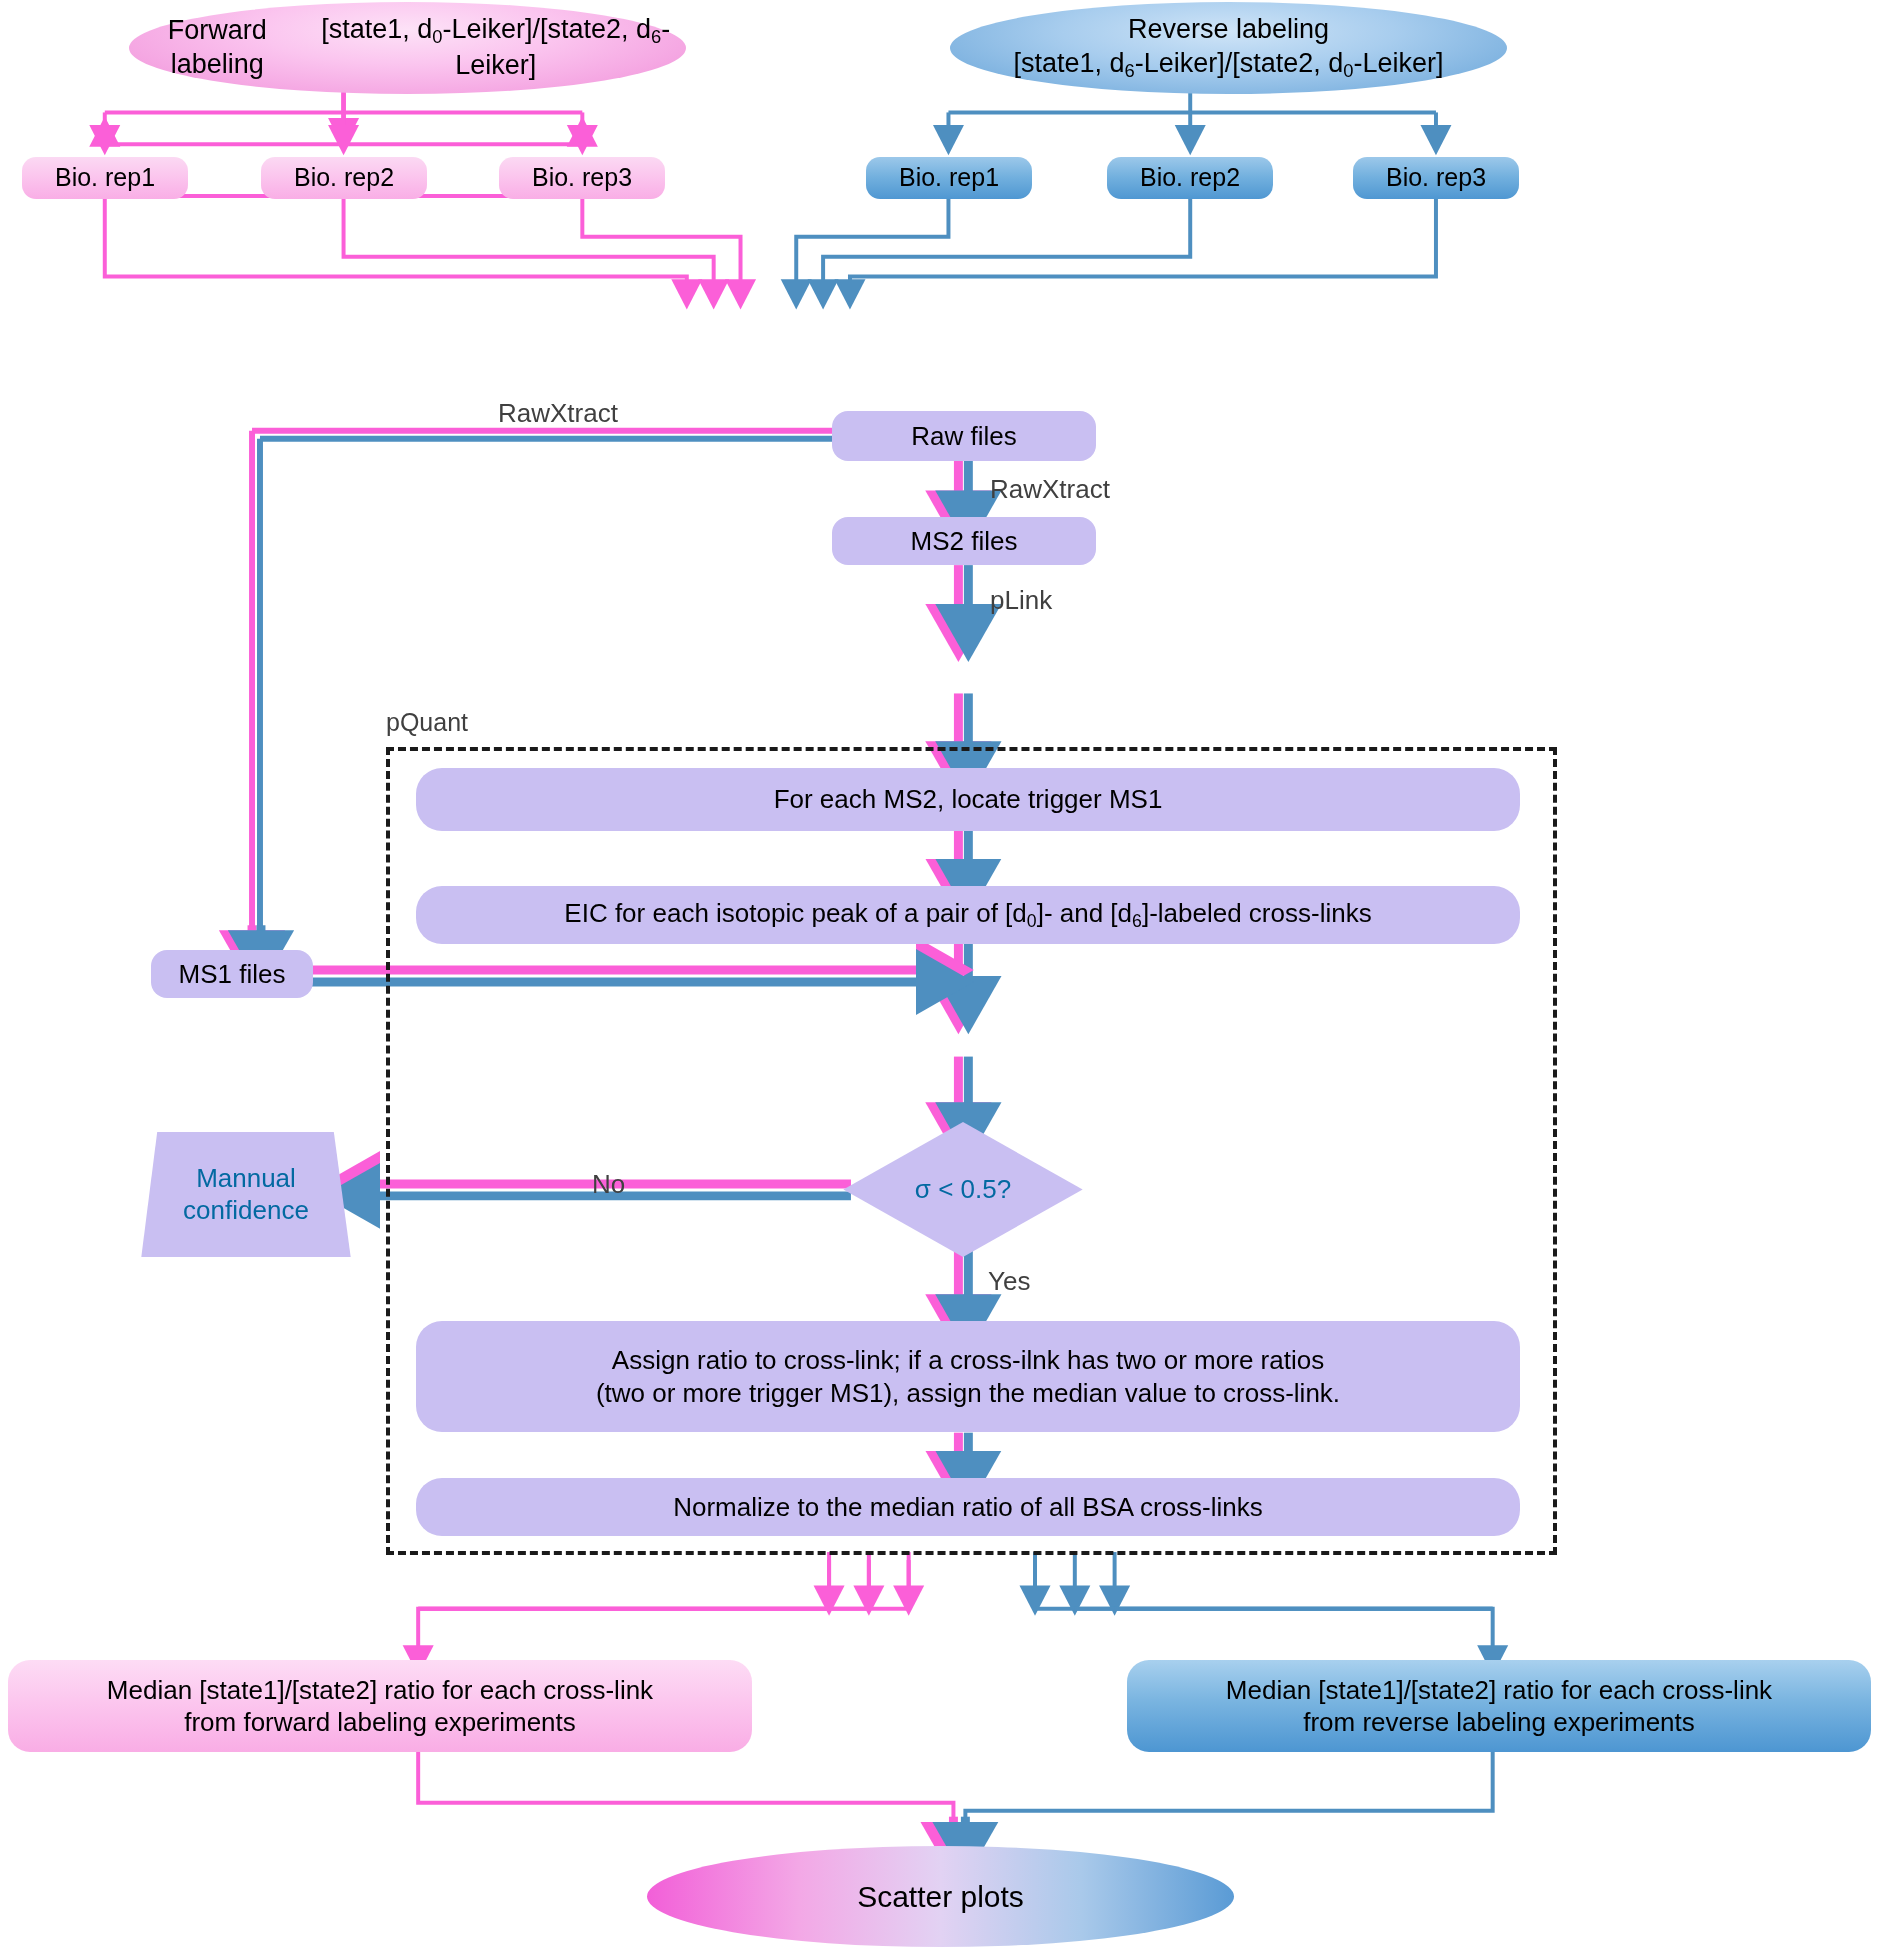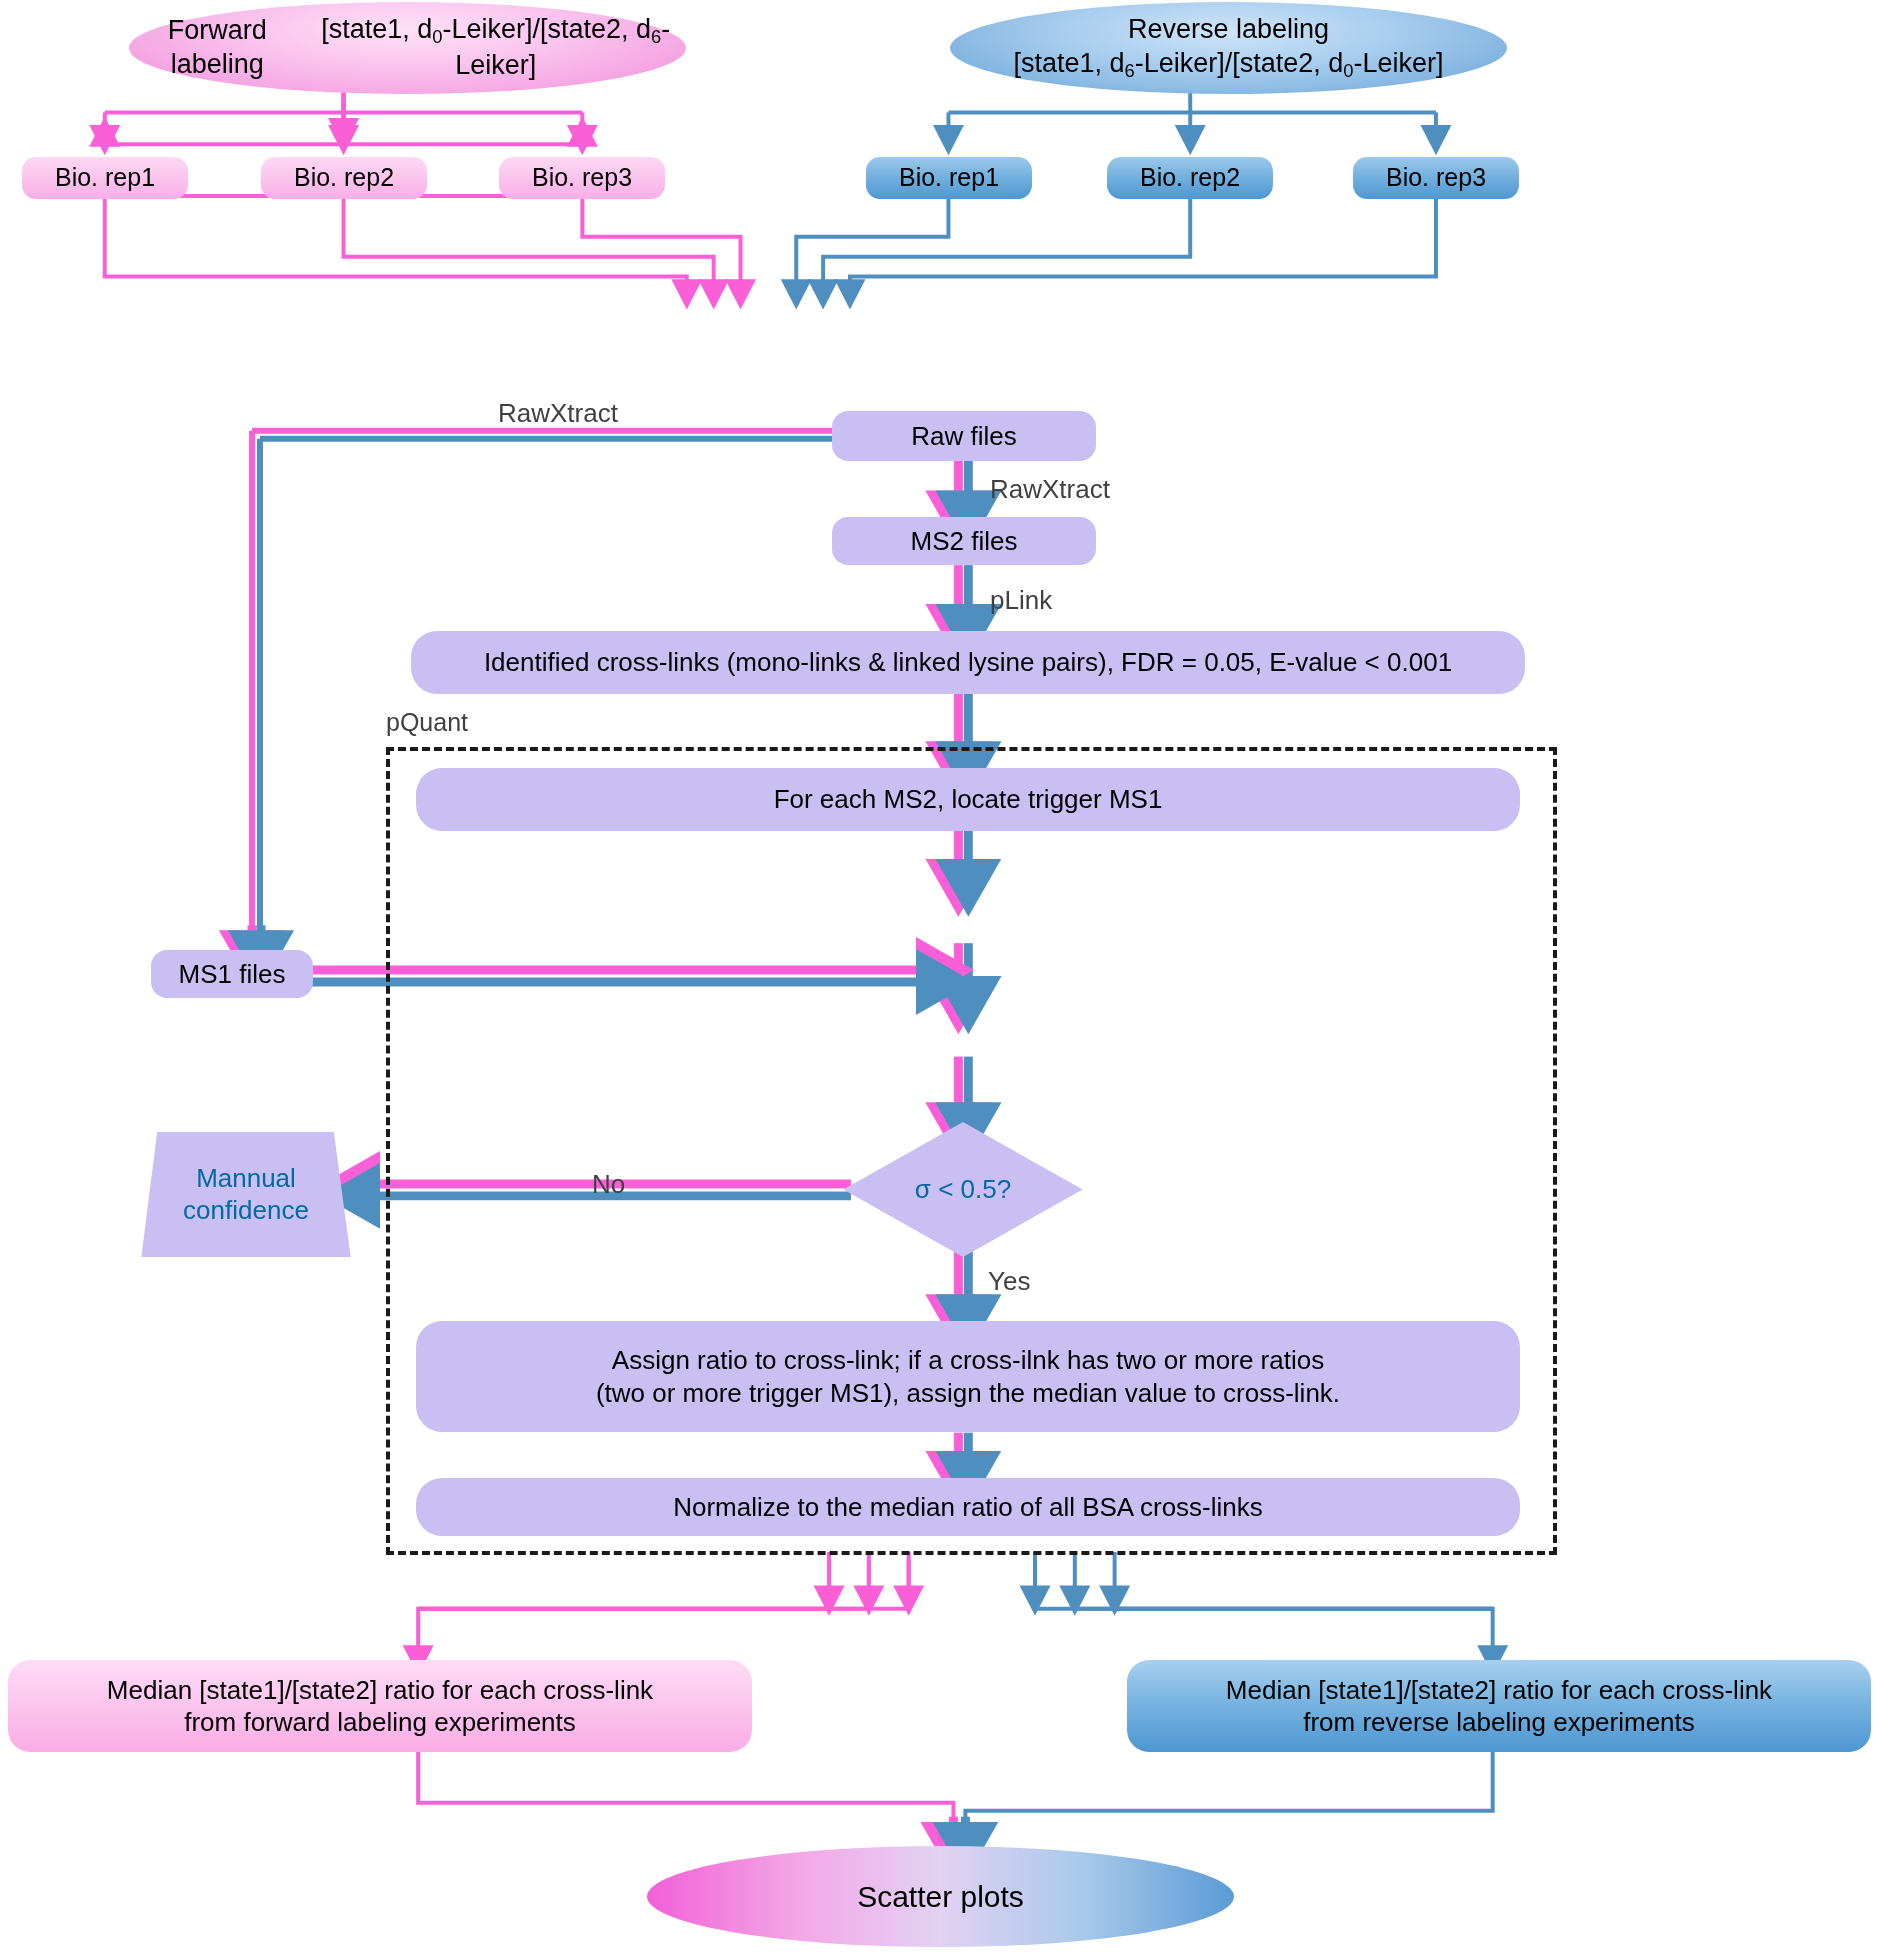--- a/index.html
+++ b/index.html
@@ -301,28 +301,28 @@
   <div class="lbl" style="left:498px; top:398px; font-size:26px;">RawXtract</div>
 
   <div class="lbl" style="left:990px; top:474px; font-size:26px;">RawXtract</div>
 
   <div class="node rbox-purple-sm" style="left:832px; top:517px; width:264px; height:48px; font-size:26px;">
     <span>MS2 files</span>
   </div>
 
   <div class="lbl" style="left:990px; top:585px; font-size:26px;">pLink</div>
 
-  <div class="node rbox-purple" style="left:411px; top:631px; width:1114px; height:63px; font-size:26px;">
-    <span>Identified cross-links (mono-links &amp; linked lysine pairs), FDR = 0.05, E-value &lt; 0.001</span>
-  </div>
 
   <div class="node rbox-purple" style="left:416px; top:768px; width:1104px; height:63px; font-size:26px;text-align:center;">
     <span>For each MS2, locate trigger MS1</span>
   </div>
 
+  <div class="node rbox-purple" style="left:416px; top:886px; width:1104px; height:58px; font-size:26px;">
+    <span>EIC for each isotopic peak of a pair of [d<sub>0</sub>]- and [d<sub>6</sub>]-labeled cross-links</span>
+  </div>
 
   <div class="node rbox-purple-sm" style="left:151px; top:950px; width:162px; height:48px; font-size:26px;">
     <span>MS1 files</span>
   </div>
 
 
   <div class="diamond-wrap" style="left:841px; top:1120px; width:244px; height:139px;">
     <svg width="244" height="139" viewBox="0 0 245 140">
       <polygon points="122.5,2 243,70 122.5,138 2,70" fill="#c9bff2"></polygon>
     </svg>

